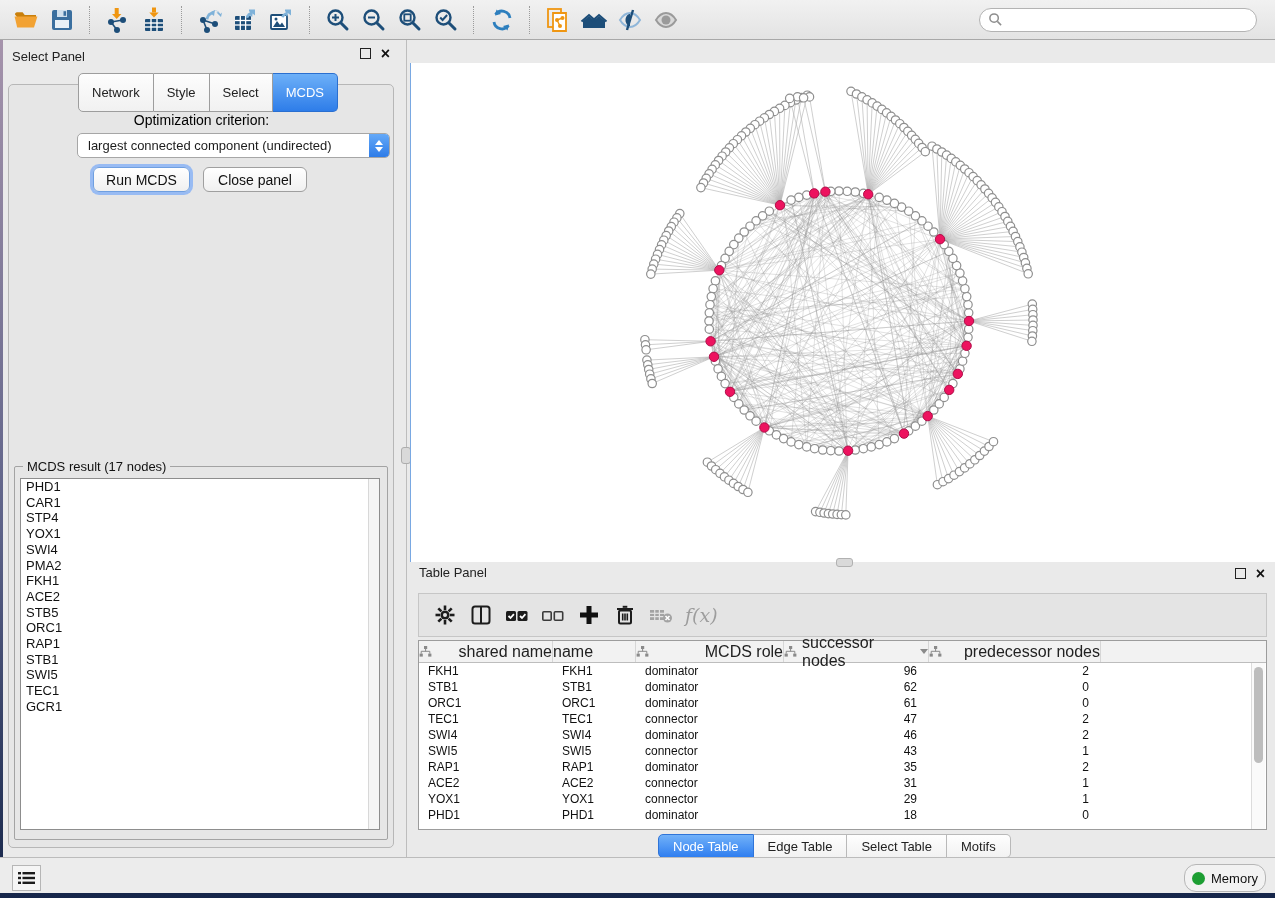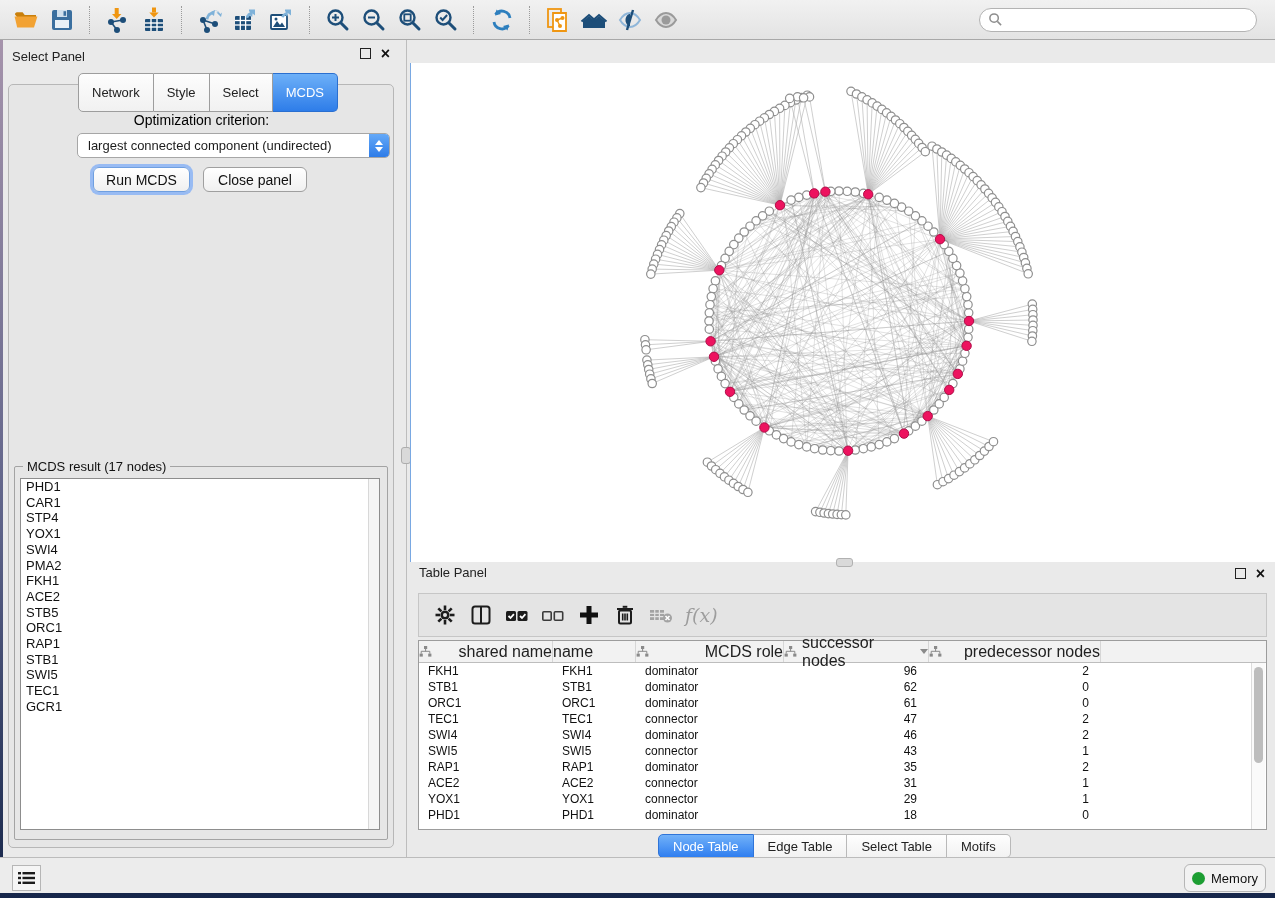--- a/index.html
+++ b/index.html
@@ -82,21 +82,21 @@
   .tp-tabs{position:absolute;left:248px;top:272px;display:flex;}
   .tp-tab{height:22px;padding:0 14px;display:flex;align-items:center;font-size:13px;background:linear-gradient(#fefefe,#f2f2f2);
           border:1px solid #b9b9b9;border-left:none;color:#222;}
   .tp-tab:first-child{border-left:1px solid #2f74d8;border-radius:5px 0 0 5px;}
   .tp-tab:last-child{border-radius:0 5px 5px 0;}
   .tp-tab.sel{background:linear-gradient(#71b1f9,#2f7ef0);border-color:#2f74d8;color:#fff;}
   
   .statusbar{position:absolute;left:0;top:857px;width:1275px;height:36px;background:#ececec;border-top:1px solid #bcbcbc;box-sizing:border-box;}
   .list-btn{position:absolute;left:12px;top:7px;width:27px;height:24px;background:#f5f5f5;border:1px solid #b6b6b6;
             display:flex;align-items:center;justify-content:center;}
-  .mem-btn{position:absolute;right:9px;top:6px;width:80px;height:26px;background:#f2f2f2;border:1px solid #b6b6b6;border-radius:6px;
+  .mem-btn{position:absolute;right:9px;top:6px;width:80px;height:26px;background:#f2f2f2;border:1px solid #b6b6b6;border-radius:12px;
            display:flex;align-items:center;justify-content:center;gap:6px;font-size:13px;color:#111;}
   .mem-dot{width:13px;height:13px;border-radius:50%;background:#1d9e33;}
   .hdr-ico{flex:0 0 auto;}
 </style>
 </head>
 <body>
 
 <div class="app">
 
   <div class="toolbar">

